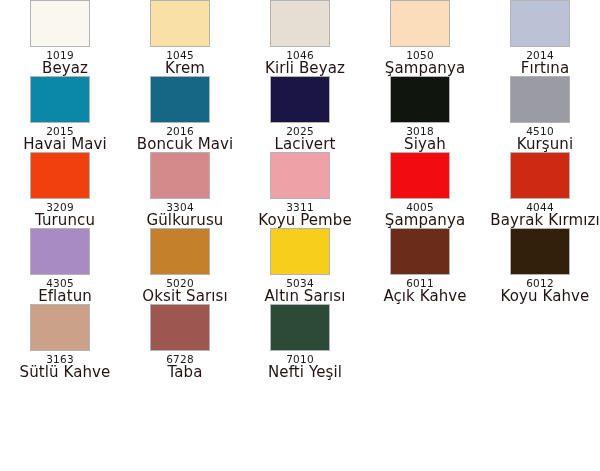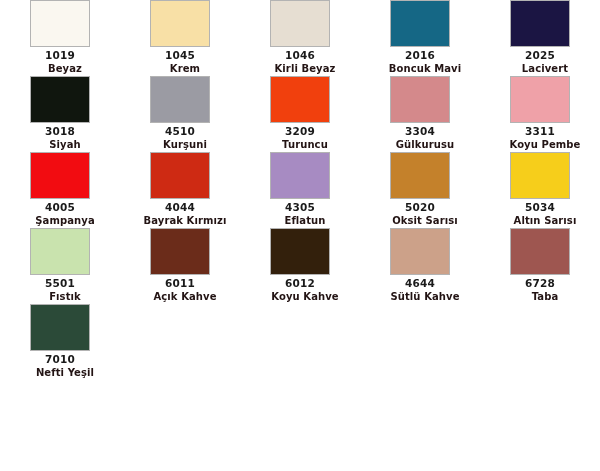--- a/index.html
+++ b/index.html
@@ -12,21 +12,20 @@
     height: 471px;
     font-family: "DejaVu Sans", "Liberation Sans", sans-serif;
     overflow: hidden;
   }
   #palette-grid {
     display: grid;
     grid-template-columns: repeat(5, 120px);
     grid-auto-rows: 76px;
     width: 548px;
     box-sizing: border-box;
-    font-weight: bold;
   }
   .swatch-cell {
     display: flex;
     flex-direction: column;
     align-items: center;
     justify-content: flex-start;
     width: 120px;
     height: 76px;
     box-sizing: border-box;
   }
@@ -39,21 +38,21 @@
   }
   .swatch-code {
     font-size: 10.5px;
     line-height: 13px;
     color: #1a1a1a;
     margin-top: 2px;
     white-space: nowrap;
     letter-spacing: 0.2px;
   }
   .swatch-name {
-    font-size: 10px;
+    font-size: 15px;
     line-height: 13px;
     color: #231414;
     white-space: nowrap;
     letter-spacing: 0.1px;
     padding-left: 10px;
   }
   .empty-cell {
     width: 120px;
     height: 76px;
   }
@@ -69,20 +68,35 @@
     </div>
     <div class="swatch-cell">
       <div class="swatch-chip" style="background-color: rgb(248, 224, 166);"></div>
       <div class="swatch-code">1045</div>
       <div class="swatch-name">Krem</div>
     </div>
     <div class="swatch-cell">
       <div class="swatch-chip" style="background-color: rgb(230, 222, 210);"></div>
       <div class="swatch-code">1046</div>
       <div class="swatch-name">Kirli Beyaz</div>
+    </div>
+    <div class="swatch-cell">
+      <div class="swatch-chip" style="background-color: rgb(251, 221, 188);"></div>
+      <div class="swatch-code">1050</div>
+      <div class="swatch-name">Şampanya</div>
+    </div>
+    <div class="swatch-cell">
+      <div class="swatch-chip" style="background-color: rgb(188, 194, 214);"></div>
+      <div class="swatch-code">2014</div>
+      <div class="swatch-name">Fırtına</div>
+    </div>
+    <div class="swatch-cell">
+      <div class="swatch-chip" style="background-color: rgb(11, 135, 168);"></div>
+      <div class="swatch-code">2015</div>
+      <div class="swatch-name">Havai Mavi</div>
     </div>
     <div class="swatch-cell">
       <div class="swatch-chip" style="background-color: rgb(21, 103, 133);"></div>
       <div class="swatch-code">2016</div>
       <div class="swatch-name">Boncuk Mavi</div>
     </div>
     <div class="swatch-cell">
       <div class="swatch-chip" style="background-color: rgb(27, 21, 67);"></div>
       <div class="swatch-code">2025</div>
       <div class="swatch-name">Lacivert</div>
@@ -131,37 +145,32 @@
       <div class="swatch-chip" style="background-color: rgb(196, 129, 43);"></div>
       <div class="swatch-code">5020</div>
       <div class="swatch-name">Oksit Sarısı</div>
     </div>
     <div class="swatch-cell">
       <div class="swatch-chip" style="background-color: rgb(246, 206, 27);"></div>
       <div class="swatch-code">5034</div>
       <div class="swatch-name">Altın Sarısı</div>
     </div>
     <div class="swatch-cell">
-      <div class="swatch-chip" style="background-color: rgb(201, 227, 174);"></div>
-      <div class="swatch-code">5501</div>
-      <div class="swatch-name">Fıstık</div>
-    </div>
-    <div class="swatch-cell">
       <div class="swatch-chip" style="background-color: rgb(107, 44, 26);"></div>
       <div class="swatch-code">6011</div>
       <div class="swatch-name">Açık Kahve</div>
     </div>
     <div class="swatch-cell">
       <div class="swatch-chip" style="background-color: rgb(51, 32, 12);"></div>
       <div class="swatch-code">6012</div>
       <div class="swatch-name">Koyu Kahve</div>
     </div>
     <div class="swatch-cell">
       <div class="swatch-chip" style="background-color: rgb(204, 161, 137);"></div>
-      <div class="swatch-code">4644</div>
+      <div class="swatch-code">3163</div>
       <div class="swatch-name">Sütlü Kahve</div>
     </div>
     <div class="swatch-cell">
       <div class="swatch-chip" style="background-color: rgb(158, 86, 80);"></div>
       <div class="swatch-code">6728</div>
       <div class="swatch-name">Taba</div>
     </div>
     <div class="swatch-cell">
       <div class="swatch-chip" style="background-color: rgb(43, 74, 56);"></div>
       <div class="swatch-code">7010</div>

